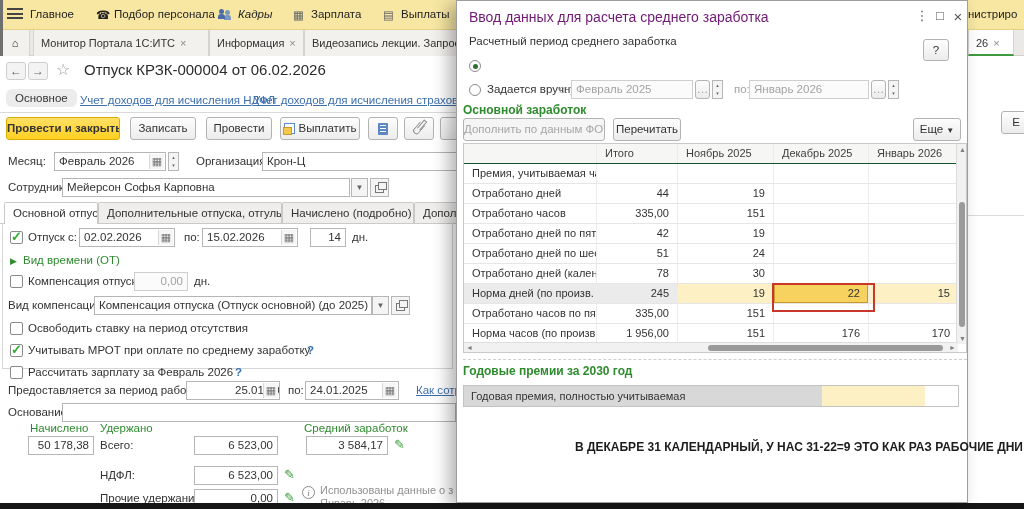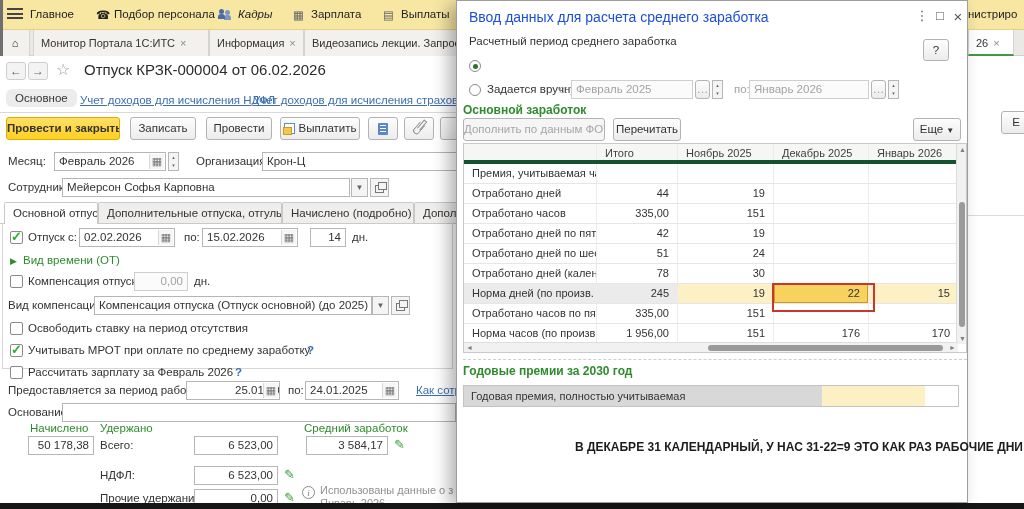--- a/index.html
+++ b/index.html
@@ -72,28 +72,28 @@
   .payic::after { content:""; position:absolute; left:-2px; bottom:-2px; width:7px; height:6px; background:#f2c94c; border:1px solid #c9992a; }
 
   
   .people-ic { position:relative; display:inline-block; width:14px; height:11px; vertical-align:-1px; }
   .people-ic::before { content:""; position:absolute; left:1px; top:0; width:5px; height:5px; border-radius:50%; background:#4a6da8; box-shadow:6px 1px 0 #7c97c4; }
   .people-ic::after { content:""; position:absolute; left:0; top:5px; width:7px; height:5px; border-radius:3px 3px 0 0; background:#4a6da8; box-shadow:6px 1px 0 #7c97c4; }
 
   
   #dialog { position:absolute; left:456px; top:0; width:512px; height:503px; background:#fff; border:1px solid #9e9e9e;
             box-shadow:-7px 4px 16px rgba(0,0,0,.3); z-index:10; }
-  .dtitle { position:absolute; left:12px; top:8px; font-size:14px; color:#1d4ed8; white-space:nowrap; }
+  .dtitle { position:absolute; left:12px; top:8px; font-size:14px; color:#701a75; white-space:nowrap; }
   .dico { position:absolute; top:7px; color:#555; font-size:13px; width:14px; text-align:center; }
   .dsub { position:absolute; left:12px; top:34px; font-size:11.5px; color:#333; }
   .helpbtn { position:absolute; left:466px; top:38px; width:26px; height:22px; }
 
   .dtable { position:absolute; left:6px; top:142px; width:504px; height:210px; border:1px solid #c9c9c9; background:#fff; font-size:11px; }
   .trow { position:relative; display:flex; height:20px; border-bottom:1px solid #e6e6e6; }
-  .trow.head { background:#f6f6f5; border-bottom:4px solid #14532d; color:#3f3f3f; }
+  .trow.head { background:#f6f6f5; border-bottom:1px solid #14532d; color:#3f3f3f; }
   .tcell { height:100%; line-height:19px; padding:0 8px; white-space:nowrap; overflow:hidden; border-right:1px solid #ececec; }
   .c0 { width:133px; } .c1 { width:81px; text-align:right; } .c2 { width:96px; text-align:right; }
   .c3 { width:95px; text-align:right; } .c4 { width:89px; text-align:right; border-right:none; }
   .trow.head .tcell { text-align:left; }
   .trow.hl .c0, .trow.hl .c1 { background:#ebebeb; }
   .trow.hl .c2, .trow.hl .c3, .trow.hl .c4 { background:#fcf0c4; }
   .trow.hl .c3.selcell { background:#f7d25e; box-shadow:inset 0 0 0 1px #c9992a; }
   .vscroll { position:absolute; right:0; top:0; width:10px; height:200px; background:#f1f1f1; border-left:1px solid #ddd; }
   .vthumb { position:absolute; left:1.5px; top:58px; width:6px; height:125px; background:#9a9a9a; border-radius:3px; }
   .hscroll { position:absolute; left:0; bottom:0; width:494px; height:10px; background:#f1f1f1; border-top:1px solid #ddd; }

